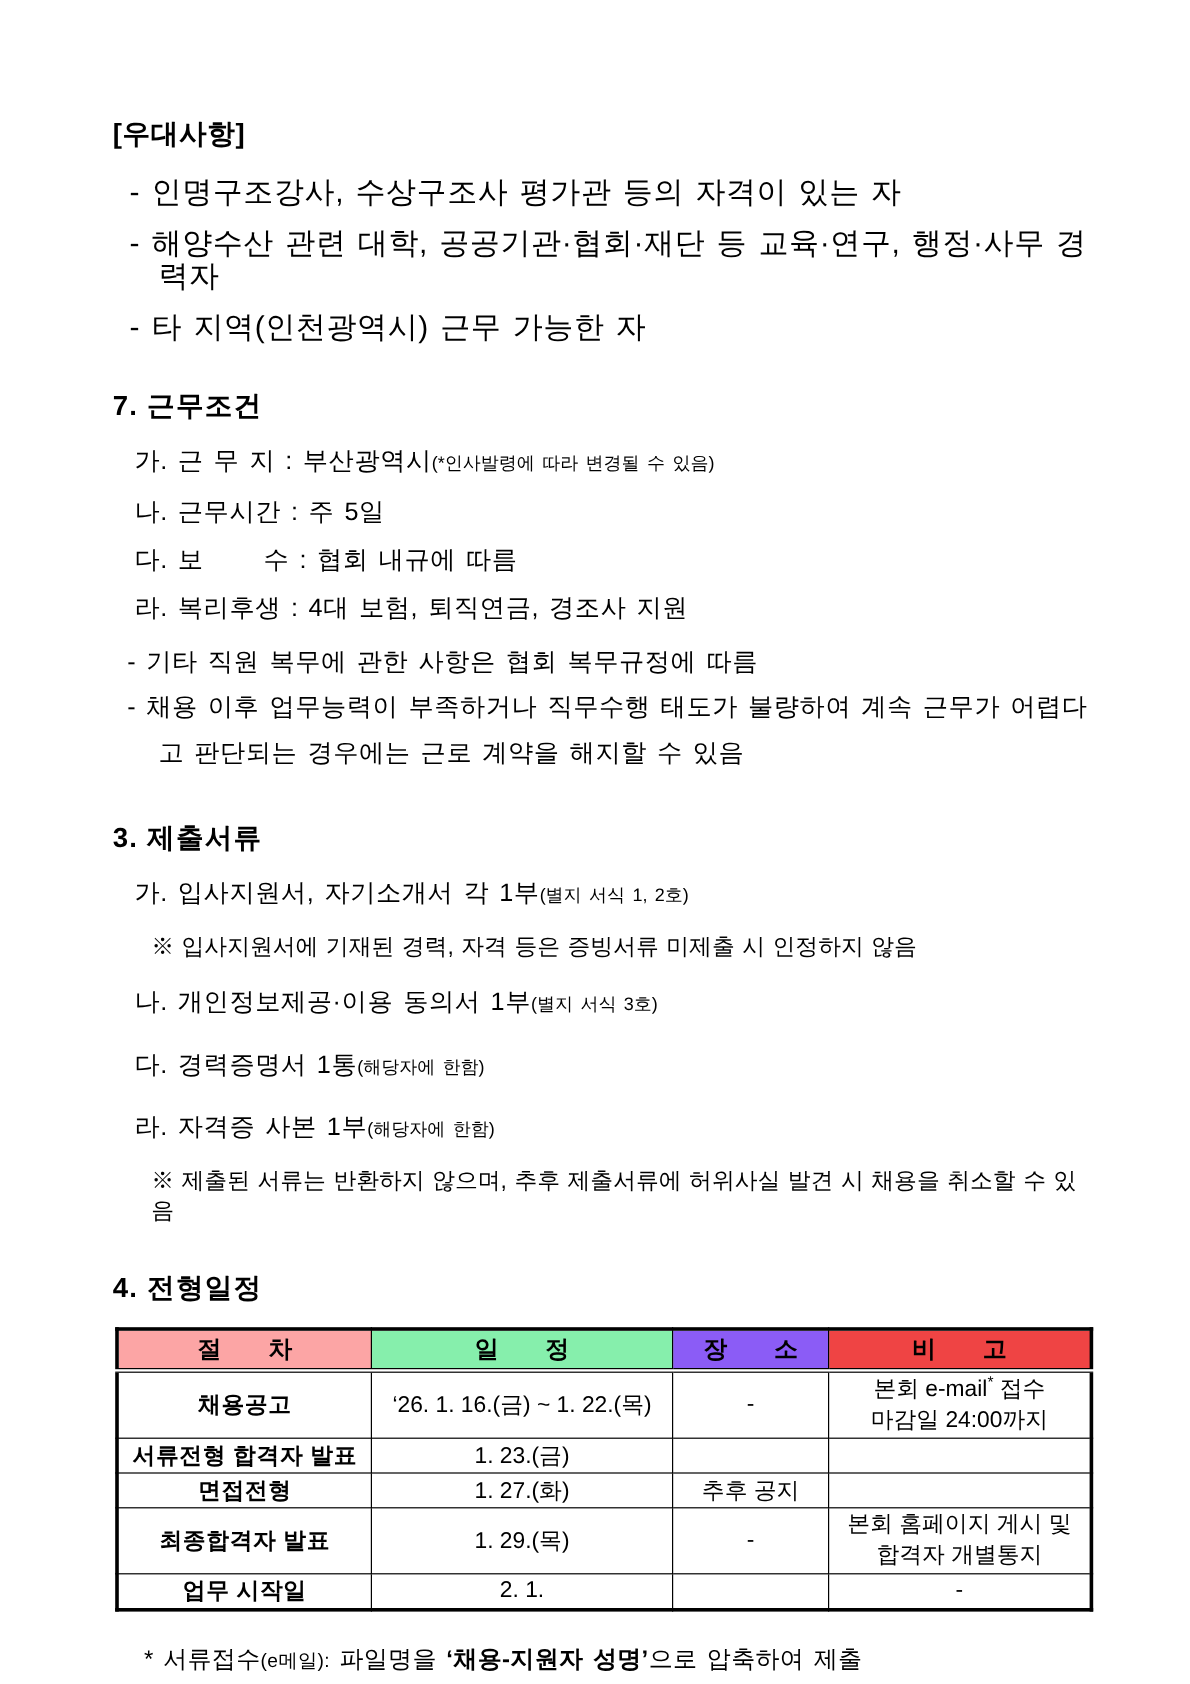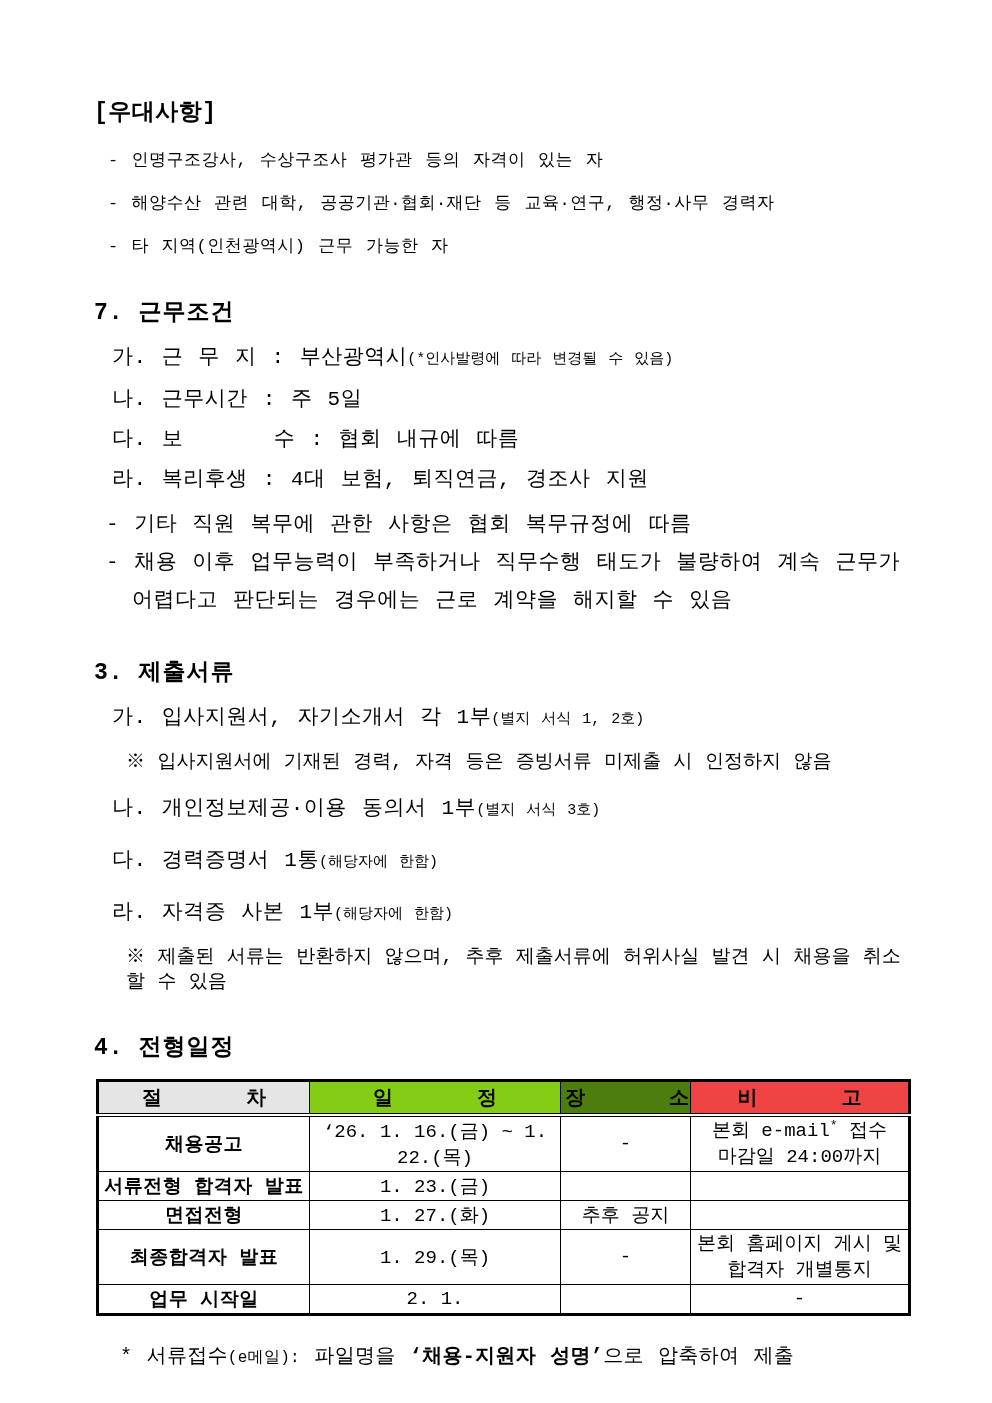--- a/index.html
+++ b/index.html
@@ -7,35 +7,35 @@
     padding: 0;
     background: #ffffff;
   }
   .page {
     position: relative;
     width: 992px;
     height: 1403px;
     box-sizing: border-box;
     background: #ffffff;
     color: #000000;
-    font-family: Liberation Mono, monospace;
+    font-family: Liberation Sans, sans-serif;
     padding: 96px 80px 0 94px;
     overflow: hidden;
   }
   .pre { white-space: pre; }
 
   
   .pref-title {
     font-size: 23px;
     font-weight: bold;
     letter-spacing: 0.5px;
     margin: 0 0 20px 0;
   }
   .bullet-item {
-    font-size: 17px;
+    font-size: 25px;
     line-height: 27px;
     margin: 0 0 16px 14px;
     padding-left: 24px;
     text-indent: -24px;
     letter-spacing: 0.5px;
     word-spacing: 2px;
   }
 
   
   .section-title {
@@ -159,23 +159,23 @@
   <div class="section-title">4. 전형일정</div>
   <table class="sched-table">
     <colgroup>
         <col class="c1">
         <col class="c2">
         <col class="c3">
         <col class="c4">
       </colgroup>
     <thead>
       <tr>
-        <th class="pre hdr" style="background: #e5e5e5;">절       차</th>
-        <th class="pre hdr" style="background: #84cc16;">일       정</th>
-        <th class="pre hdr" style="background: #4d7c0f;">장       소</th>
+        <th class="pre hdr" style="background: #fca5a5;">절       차</th>
+        <th class="pre hdr" style="background: #86efac;">일       정</th>
+        <th class="pre hdr" style="background: #8b5cf6;">장       소</th>
         <th class="pre hdr" style="background: #ef4444;">비       고</th>
       </tr>
     </thead>
     <tbody>
       <tr class="row-tall">
         <td class="cell-proc">채용공고</td>
         <td>‘26. 1. 16.(금) ~ 1. 22.(목)</td>
         <td>-</td>
         <td>
           <div class="remark-line"><span>본회 e-mail</span><sup class="star">*</sup><span> 접수</span></div>

